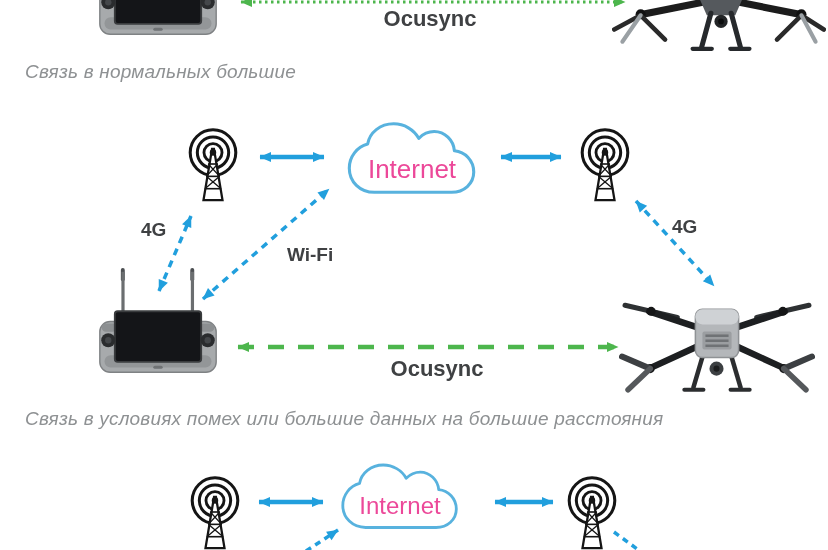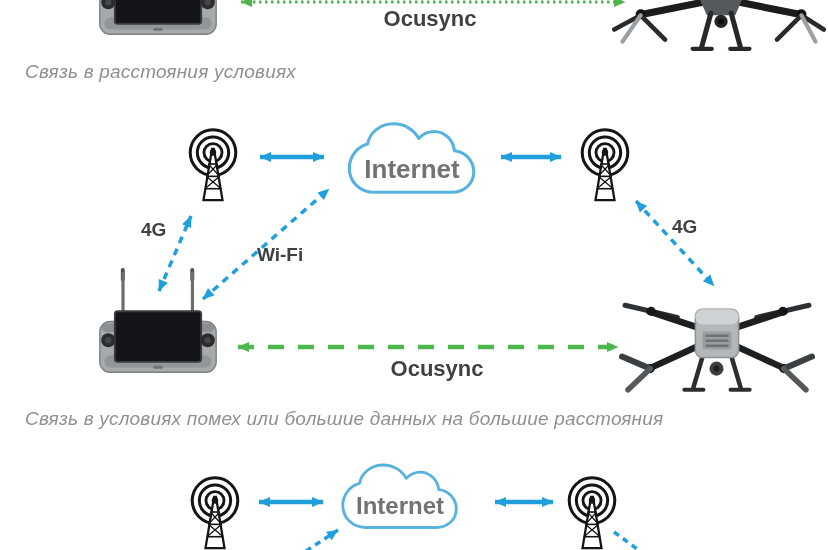--- a/index.html
+++ b/index.html
@@ -13,21 +13,21 @@
     position:absolute;font-style:italic;font-size:19px;color:#8e9193;
     letter-spacing:.2px;white-space:nowrap;
   }
   .bold-label{
     position:absolute;font-weight:700;color:#3f4143;white-space:nowrap;
   }
   .ocusync-label{font-size:22px;width:160px;text-align:center;}
   .tech-label{font-size:19px;}
   .cloud-label{
     position:absolute;display:flex;align-items:center;justify-content:center;
-    font-weight:700;color:#737373;pointer-events:none;
+    font-weight:400;color:#ec4899;pointer-events:none;
   }
   svg{display:block;overflow:visible;}
 </style>
 </head>
 <body>
 
 <svg width="0" height="0" style="position:absolute" aria-hidden="true">
   <defs>
     <marker id="ah-blue" markerWidth="13" markerHeight="12" refX="12" refY="6" orient="auto-start-reverse" markerUnits="userSpaceOnUse">
       <path d="M1,1 L12.5,6 L1,11 Z" fill="#219fdd"></path>
@@ -134,21 +134,21 @@
     <svg class="abs" style="left:229px;top:-8px" width="408" height="20">
       <line x1="12" y1="10" x2="396" y2="10" stroke="#4db64d" stroke-width="3" stroke-dasharray="2.5 3.5" marker-start="url(#ah-green)" marker-end="url(#ah-green)"></line>
     </svg>
 
     <div class="bold-label ocusync-label" style="left:350px;top:6px">Ocusync</div>
 
     <svg class="abs" style="left:612px;top:-1px" width="214" height="59">
       <use href="#sym-inspire-bottom"></use>
     </svg>
 
-    <div class="caption" style="left:25px;top:61px">Связь в расстояния условиях</div>
+    <div class="caption" style="left:25px;top:61px">Связь в нормальных большие</div>
   </div>
 
   <div class="section">
 
     <svg class="abs" style="left:175px;top:124px" width="76" height="80">
       <use href="#sym-tower"></use>
     </svg>
 
     <svg class="abs" style="left:246px;top:147px" width="92" height="20">
       <line x1="14" y1="10" x2="78" y2="10" stroke="#219fdd" stroke-width="4.5" marker-start="url(#ah-blue)" marker-end="url(#ah-blue)"></line>
@@ -168,21 +168,21 @@
     </svg>
 
     <svg class="abs" style="left:147px;top:206px" width="56" height="94">
       <line x1="12" y1="85" x2="44" y2="10" stroke="#219fdd" stroke-width="3.5" stroke-dasharray="7 6" marker-start="url(#ah-blue)" marker-end="url(#ah-blue)"></line>
     </svg>
     <div class="bold-label tech-label" style="left:141px;top:219px">4G</div>
 
     <svg class="abs" style="left:193px;top:179px" width="148" height="130">
       <line x1="10" y1="120" x2="136" y2="10" stroke="#219fdd" stroke-width="3.5" stroke-dasharray="7 6" marker-start="url(#ah-blue)" marker-end="url(#ah-blue)"></line>
     </svg>
-    <div class="bold-label tech-label" style="left:257px;top:244px">Wi-Fi</div>
+    <div class="bold-label tech-label" style="left:287px;top:244px">Wi-Fi</div>
 
     <svg class="abs" style="left:626px;top:191px" width="100" height="106">
       <line x1="10" y1="10" x2="88" y2="95" stroke="#219fdd" stroke-width="3.5" stroke-dasharray="7 6" marker-start="url(#ah-blue)" marker-end="url(#ah-blue)"></line>
     </svg>
     <div class="bold-label tech-label" style="left:672px;top:216px">4G</div>
 
     <svg class="abs" style="left:97px;top:268px" width="122" height="108">
       <use href="#sym-rc"></use>
     </svg>
 

